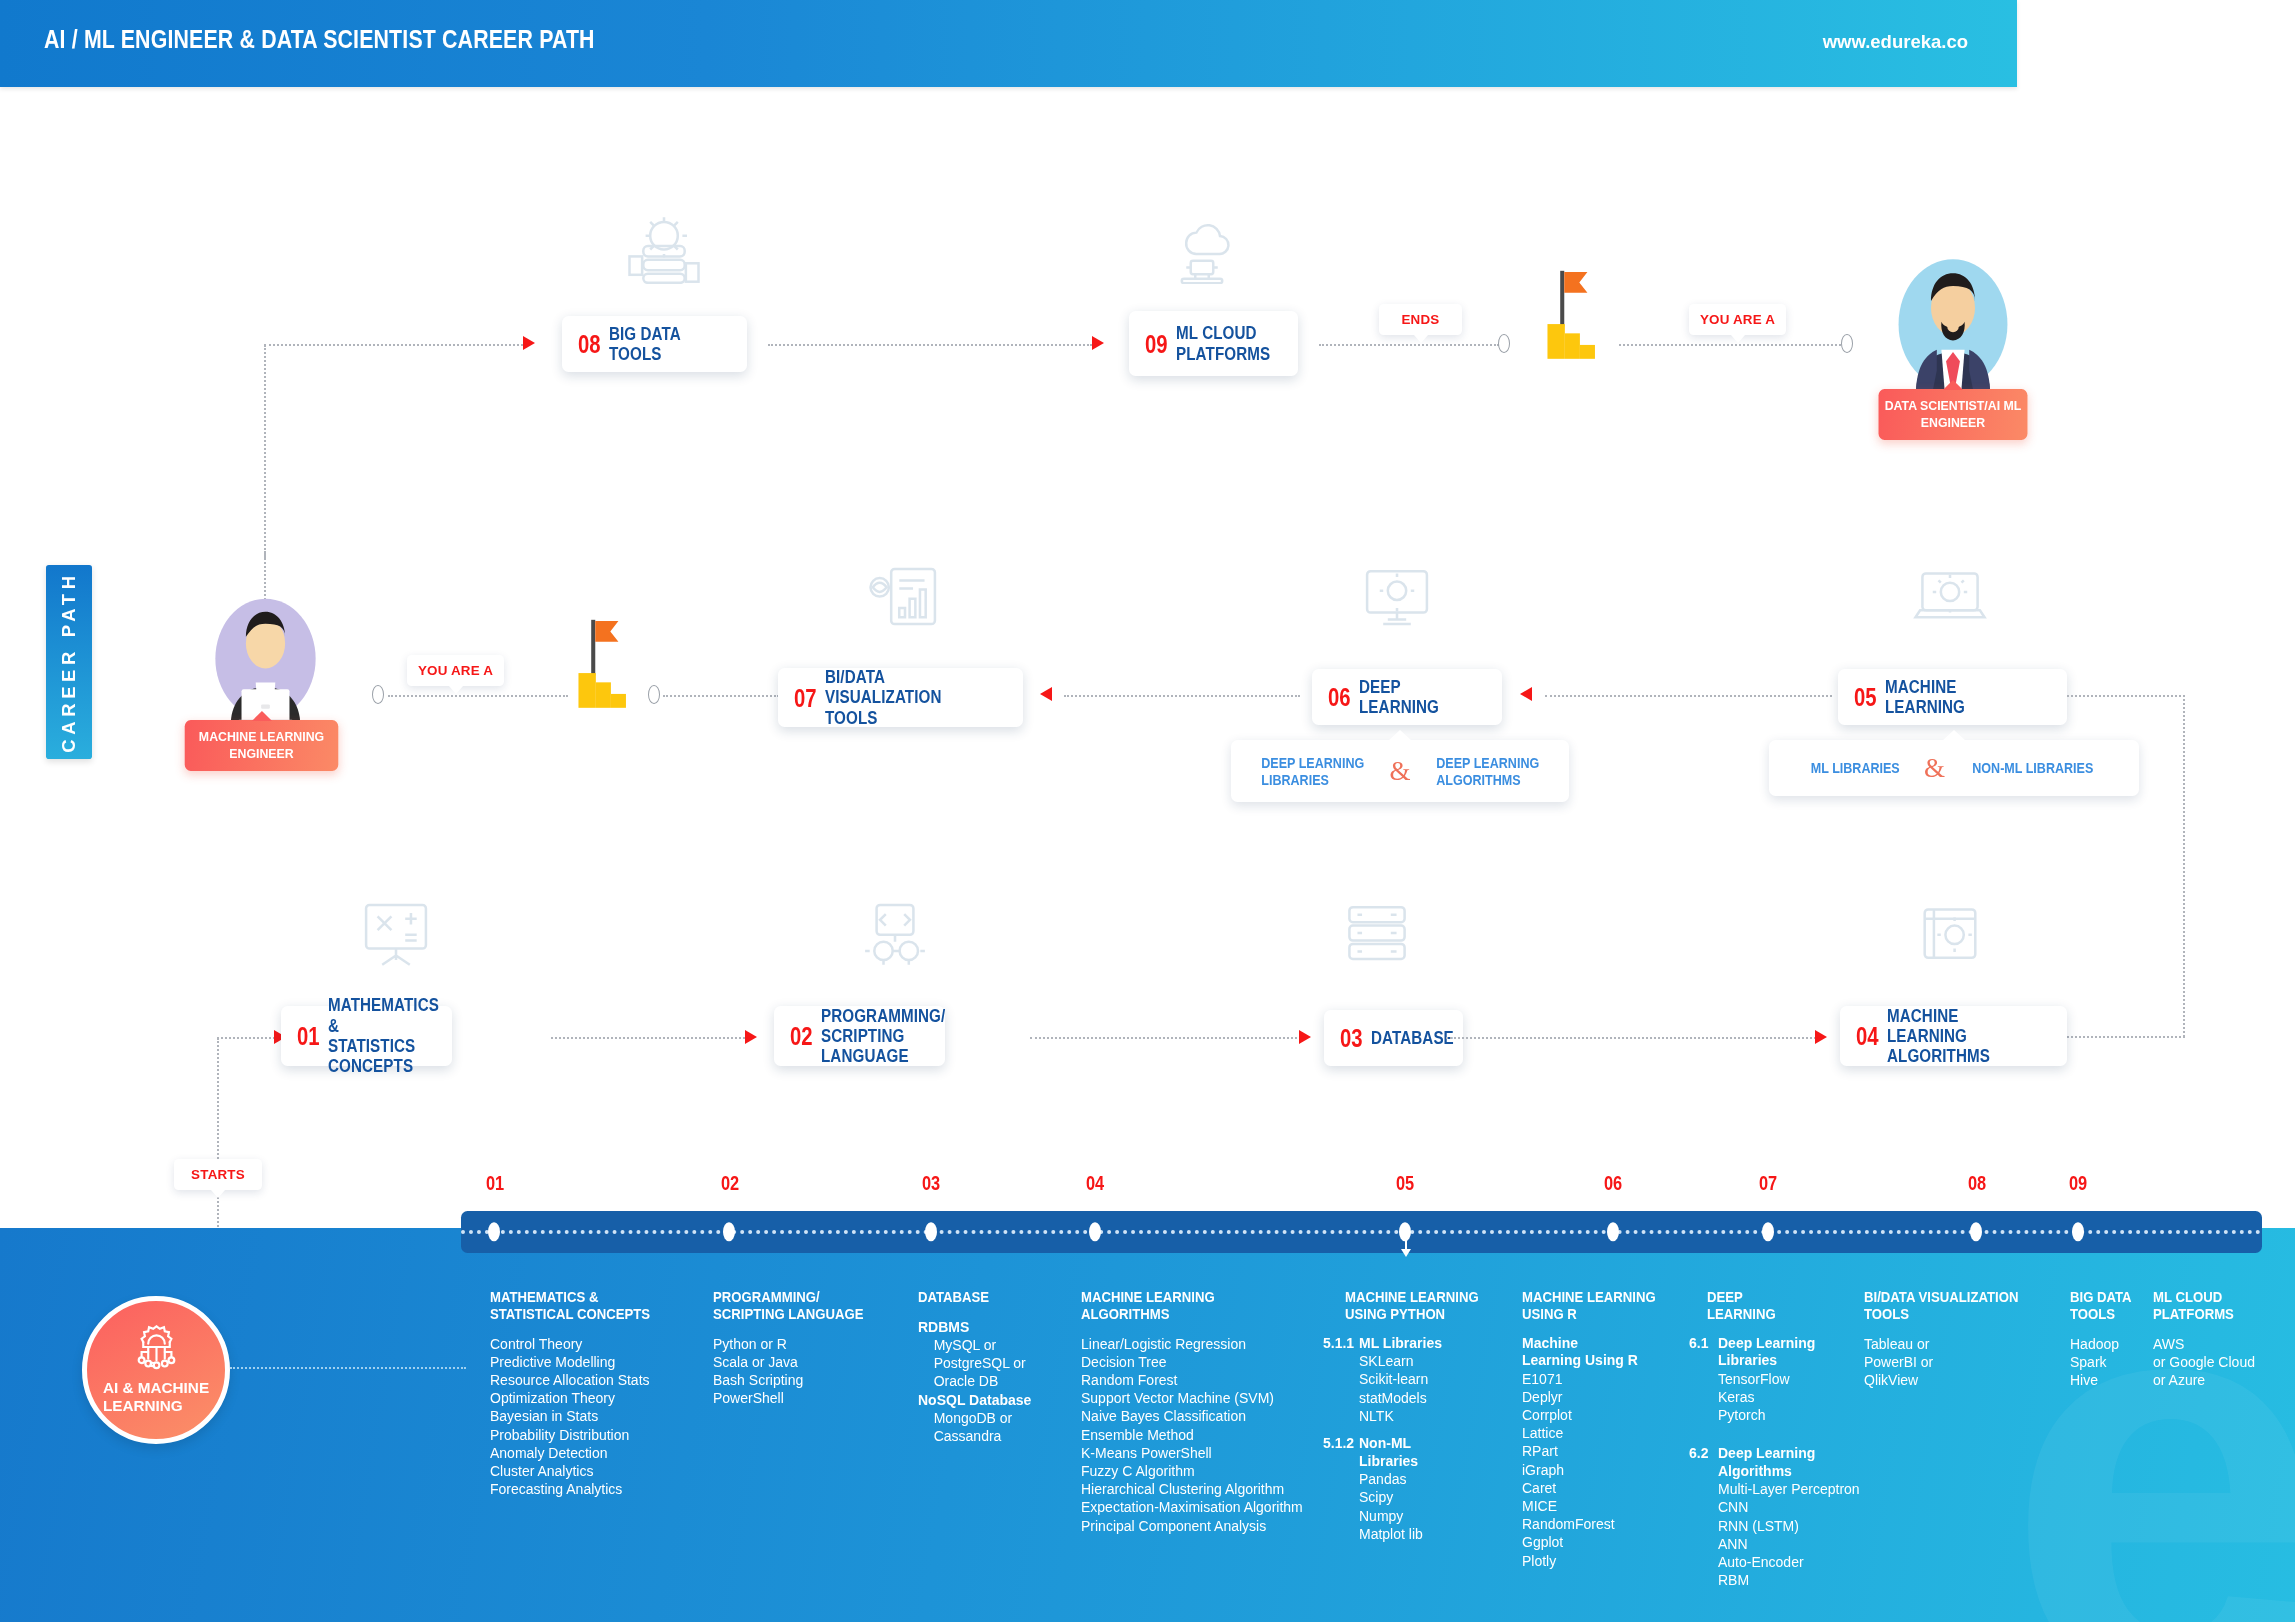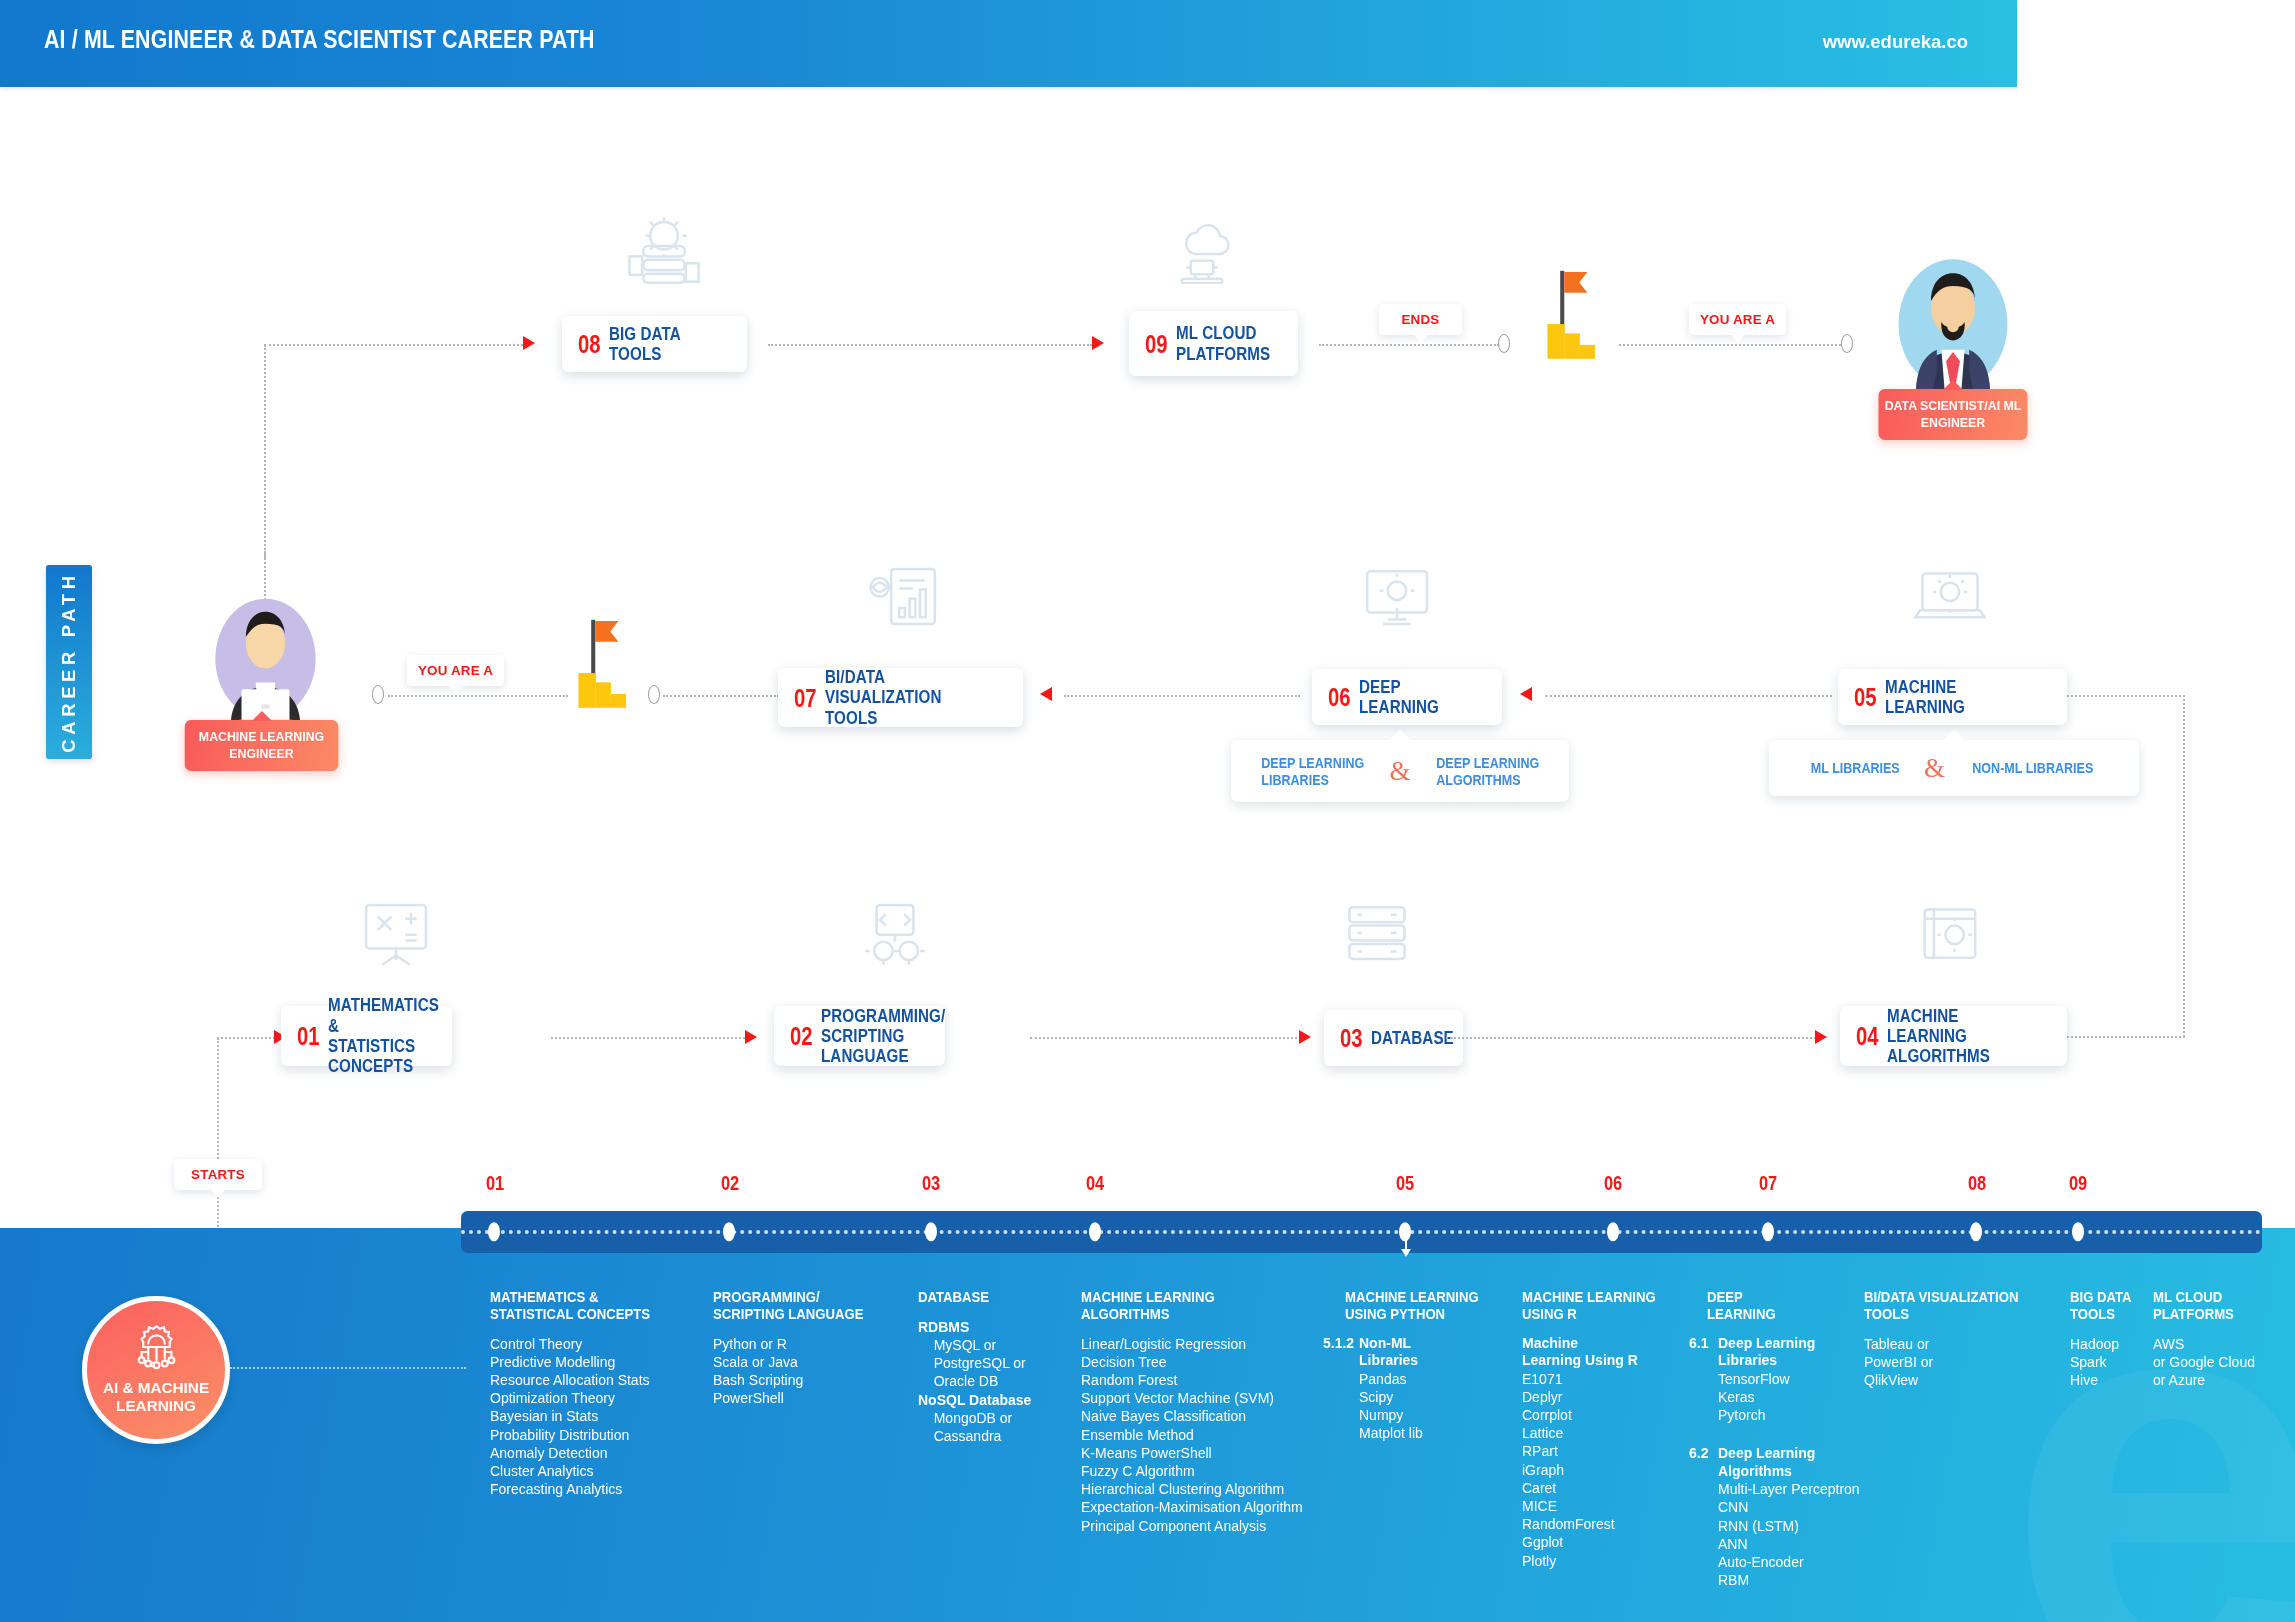--- a/index.html
+++ b/index.html
@@ -183,21 +183,21 @@
 
   
   .ai-circle {
     position:absolute; left:82px; top:1296px; width:148px; height:148px;
     border-radius:50%; background: linear-gradient(150deg,#fc5f5f 0%, #fb9168 100%);
     border: 5.6px solid #ffffff;
     display:flex; flex-direction:column; align-items:center; justify-content:center;
     box-shadow: 0 4.6px 12px rgba(0,0,0,0.12);
   }
   .ai-circle .ai-label {
-    color:#fff; font-size:15.3px; font-weight:700; text-align:center; line-height:1.18;
+    color:#fff; font-size:15.3px; font-weight:700; line-height:1.18;
     margin-top: 5.6px; white-space: pre-line;
   }
 
   
   .topicon { position:absolute; opacity:0.55; }
 </style>
 </head>
 <body>
 
 <div class="stage">
@@ -539,20 +539,30 @@
     <div class="item">K-Means PowerShell</div>
     <div class="item">Fuzzy C Algorithm</div>
     <div class="item">Hierarchical Clustering Algorithm</div>
     <div class="item">Expectation-Maximisation Algorithm</div>
     <div class="item">Principal Component Analysis</div>
   </div>
 
   <div class="col" style="left:1323px;top:1289px;width:194px;">
     <h3 style="margin-left:22px;">MACHINE LEARNING
 USING PYTHON</h3>
+    <div class="grp">
+      <div class="gnum">5.1.1</div>
+      <div class="gbody">
+        <div class="ghead">ML Libraries</div>
+        <div class="item">SKLearn</div>
+        <div class="item">Scikit-learn</div>
+        <div class="item">statModels</div>
+        <div class="item">NLTK</div>
+      </div>
+    </div>
     <div class="grp" style="margin-top:10.2px;">
       <div class="gnum">5.1.2</div>
       <div class="gbody">
         <div class="ghead">Non-ML
 Libraries</div>
         <div class="item">Pandas</div>
         <div class="item">Scipy</div>
         <div class="item">Numpy</div>
         <div class="item">Matplot lib</div>
       </div>

